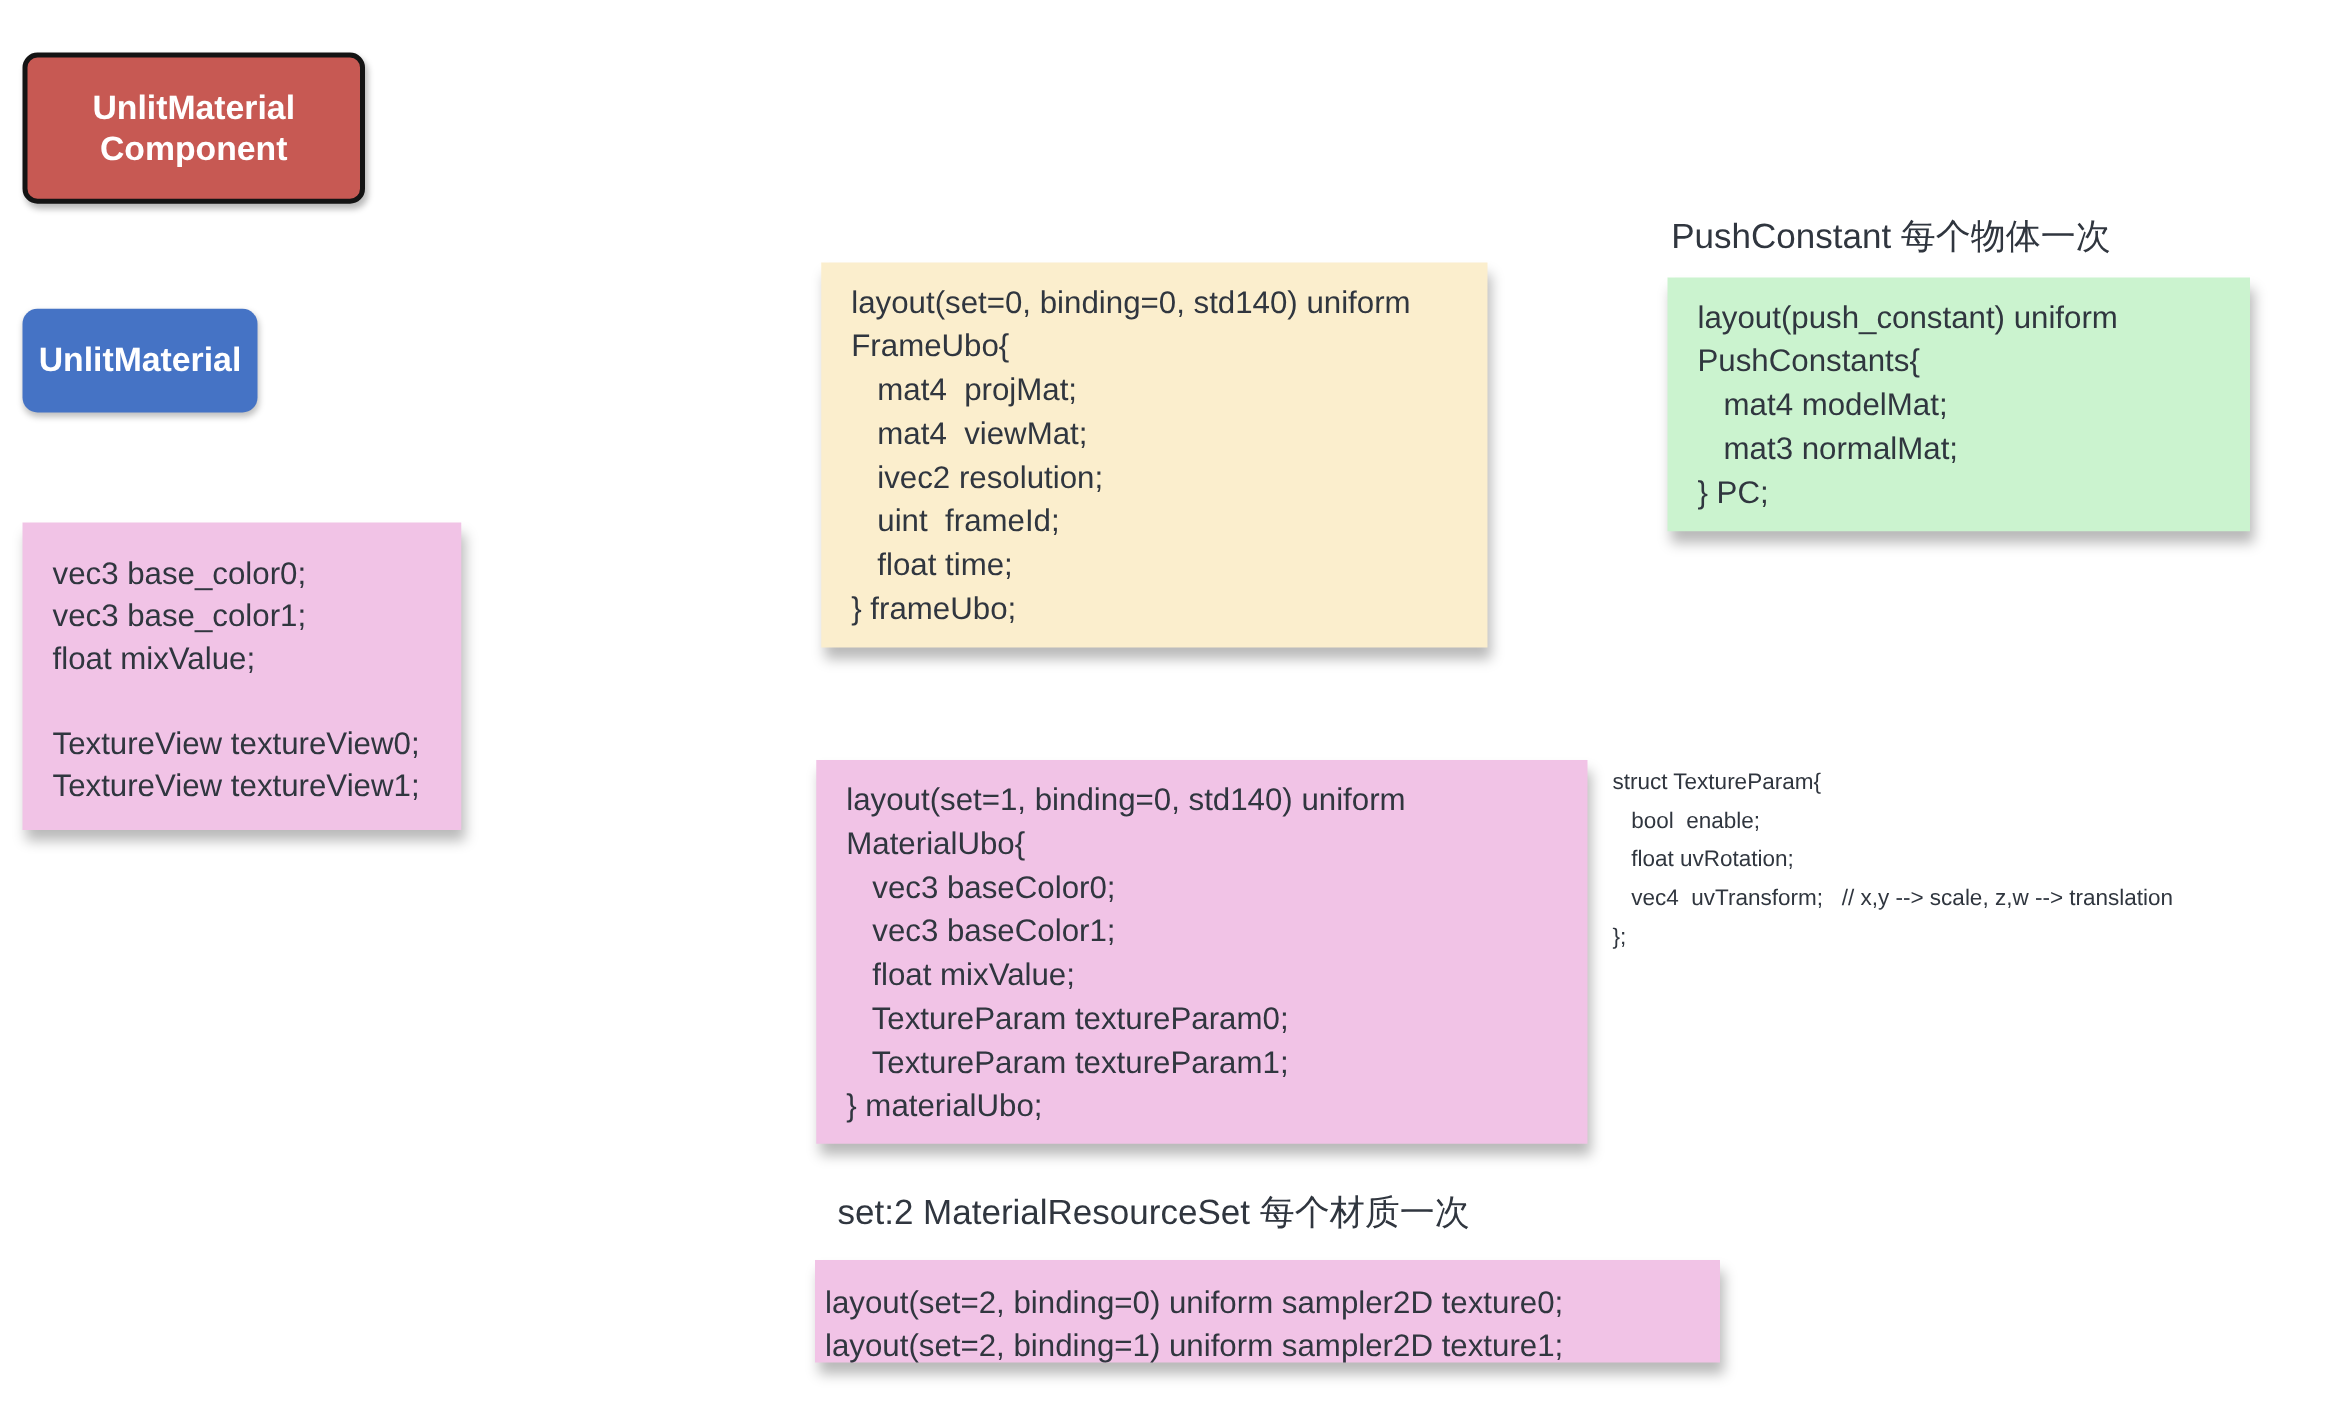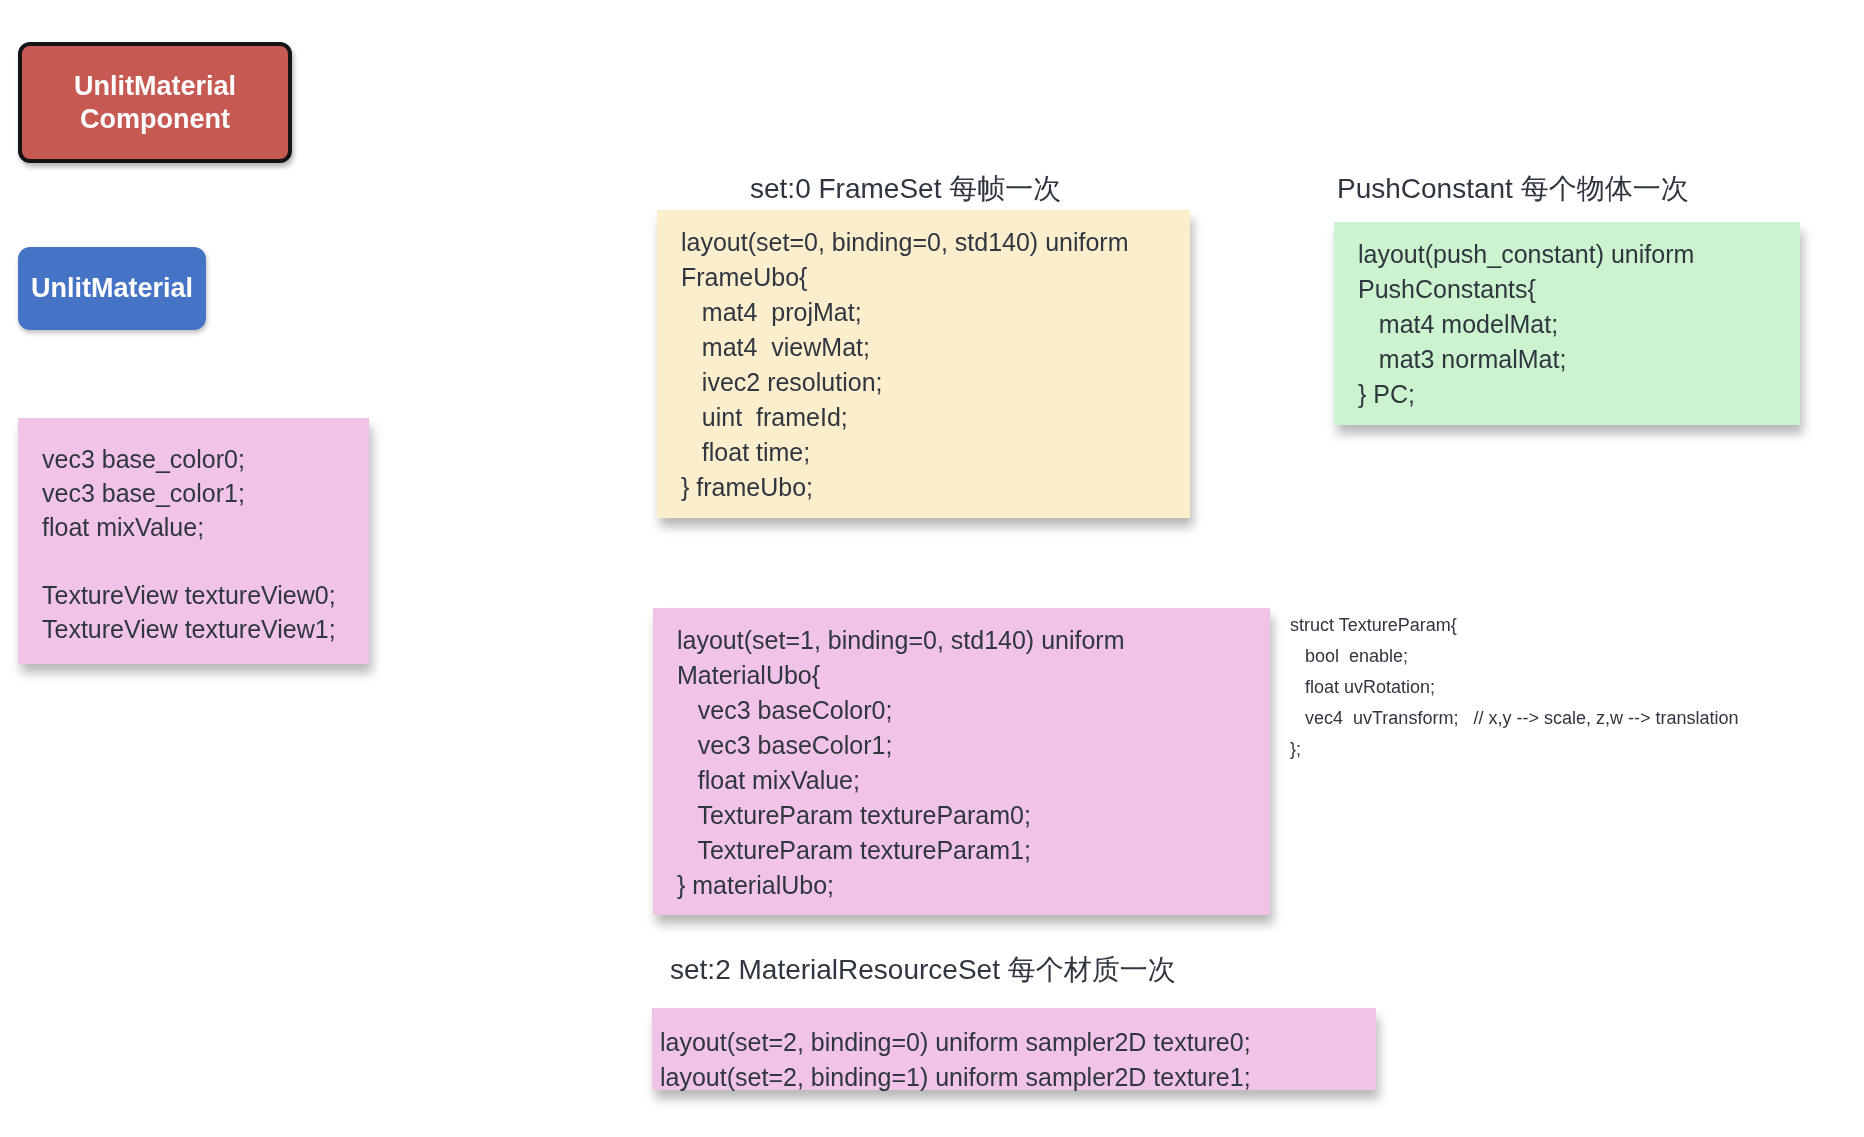--- a/index.html
+++ b/index.html
@@ -79,21 +79,20 @@
 
   <div id="fields-box" class="codebox">
     <pre class="code">vec3 base_color0;
 vec3 base_color1;
 float mixValue;
 
 TextureView textureView0;
 TextureView textureView1;</pre>
   </div>
 
-  <div id="frameset-heading" class="heading">set:0 FrameSet 每帧一次</div>
   <div id="frameset-box" class="codebox">
     <pre class="code">layout(set=0, binding=0, std140) uniform
 FrameUbo{
    mat4  projMat;
    mat4  viewMat;
    ivec2 resolution;
    uint  frameId;
    float time;
 } frameUbo;</pre>
   </div>

